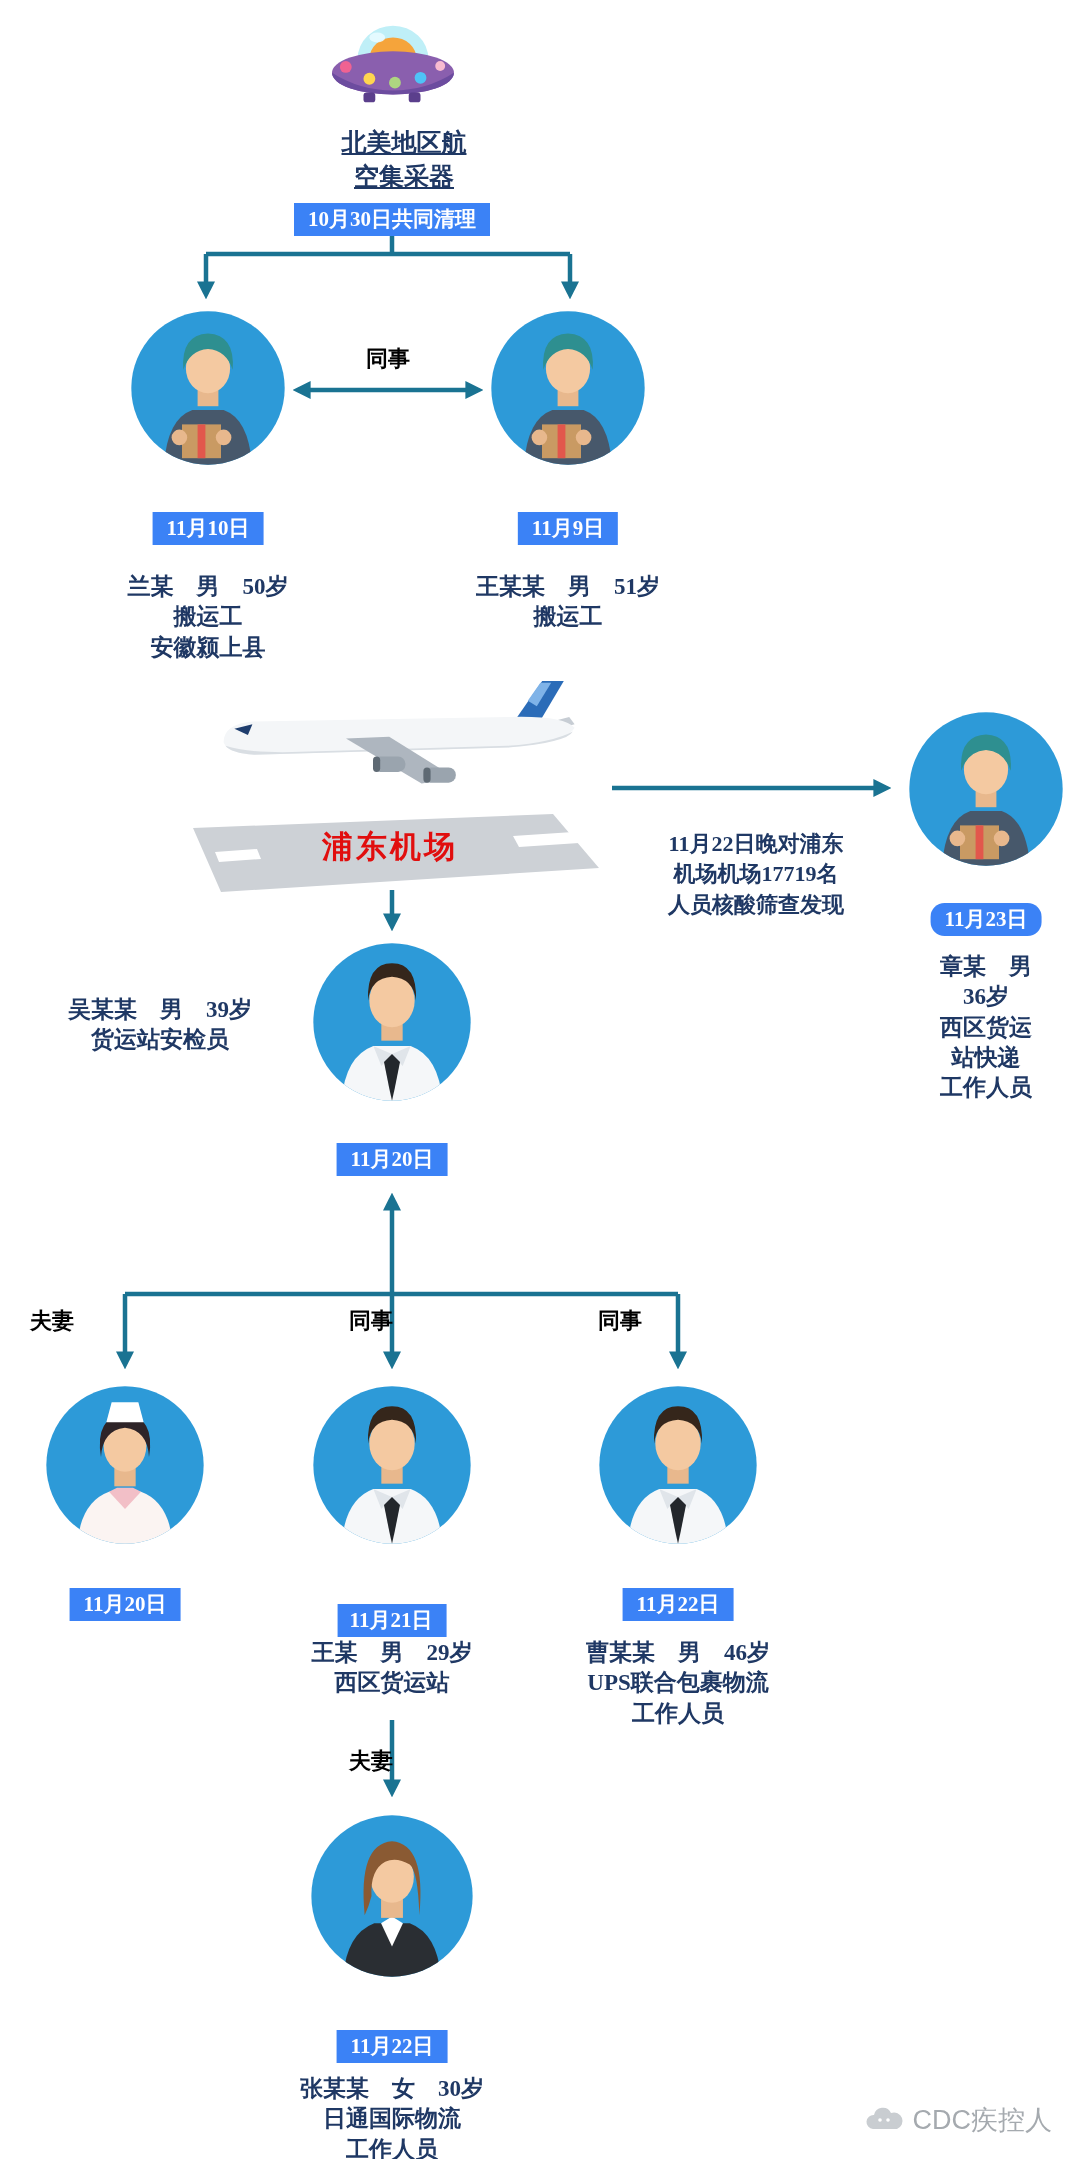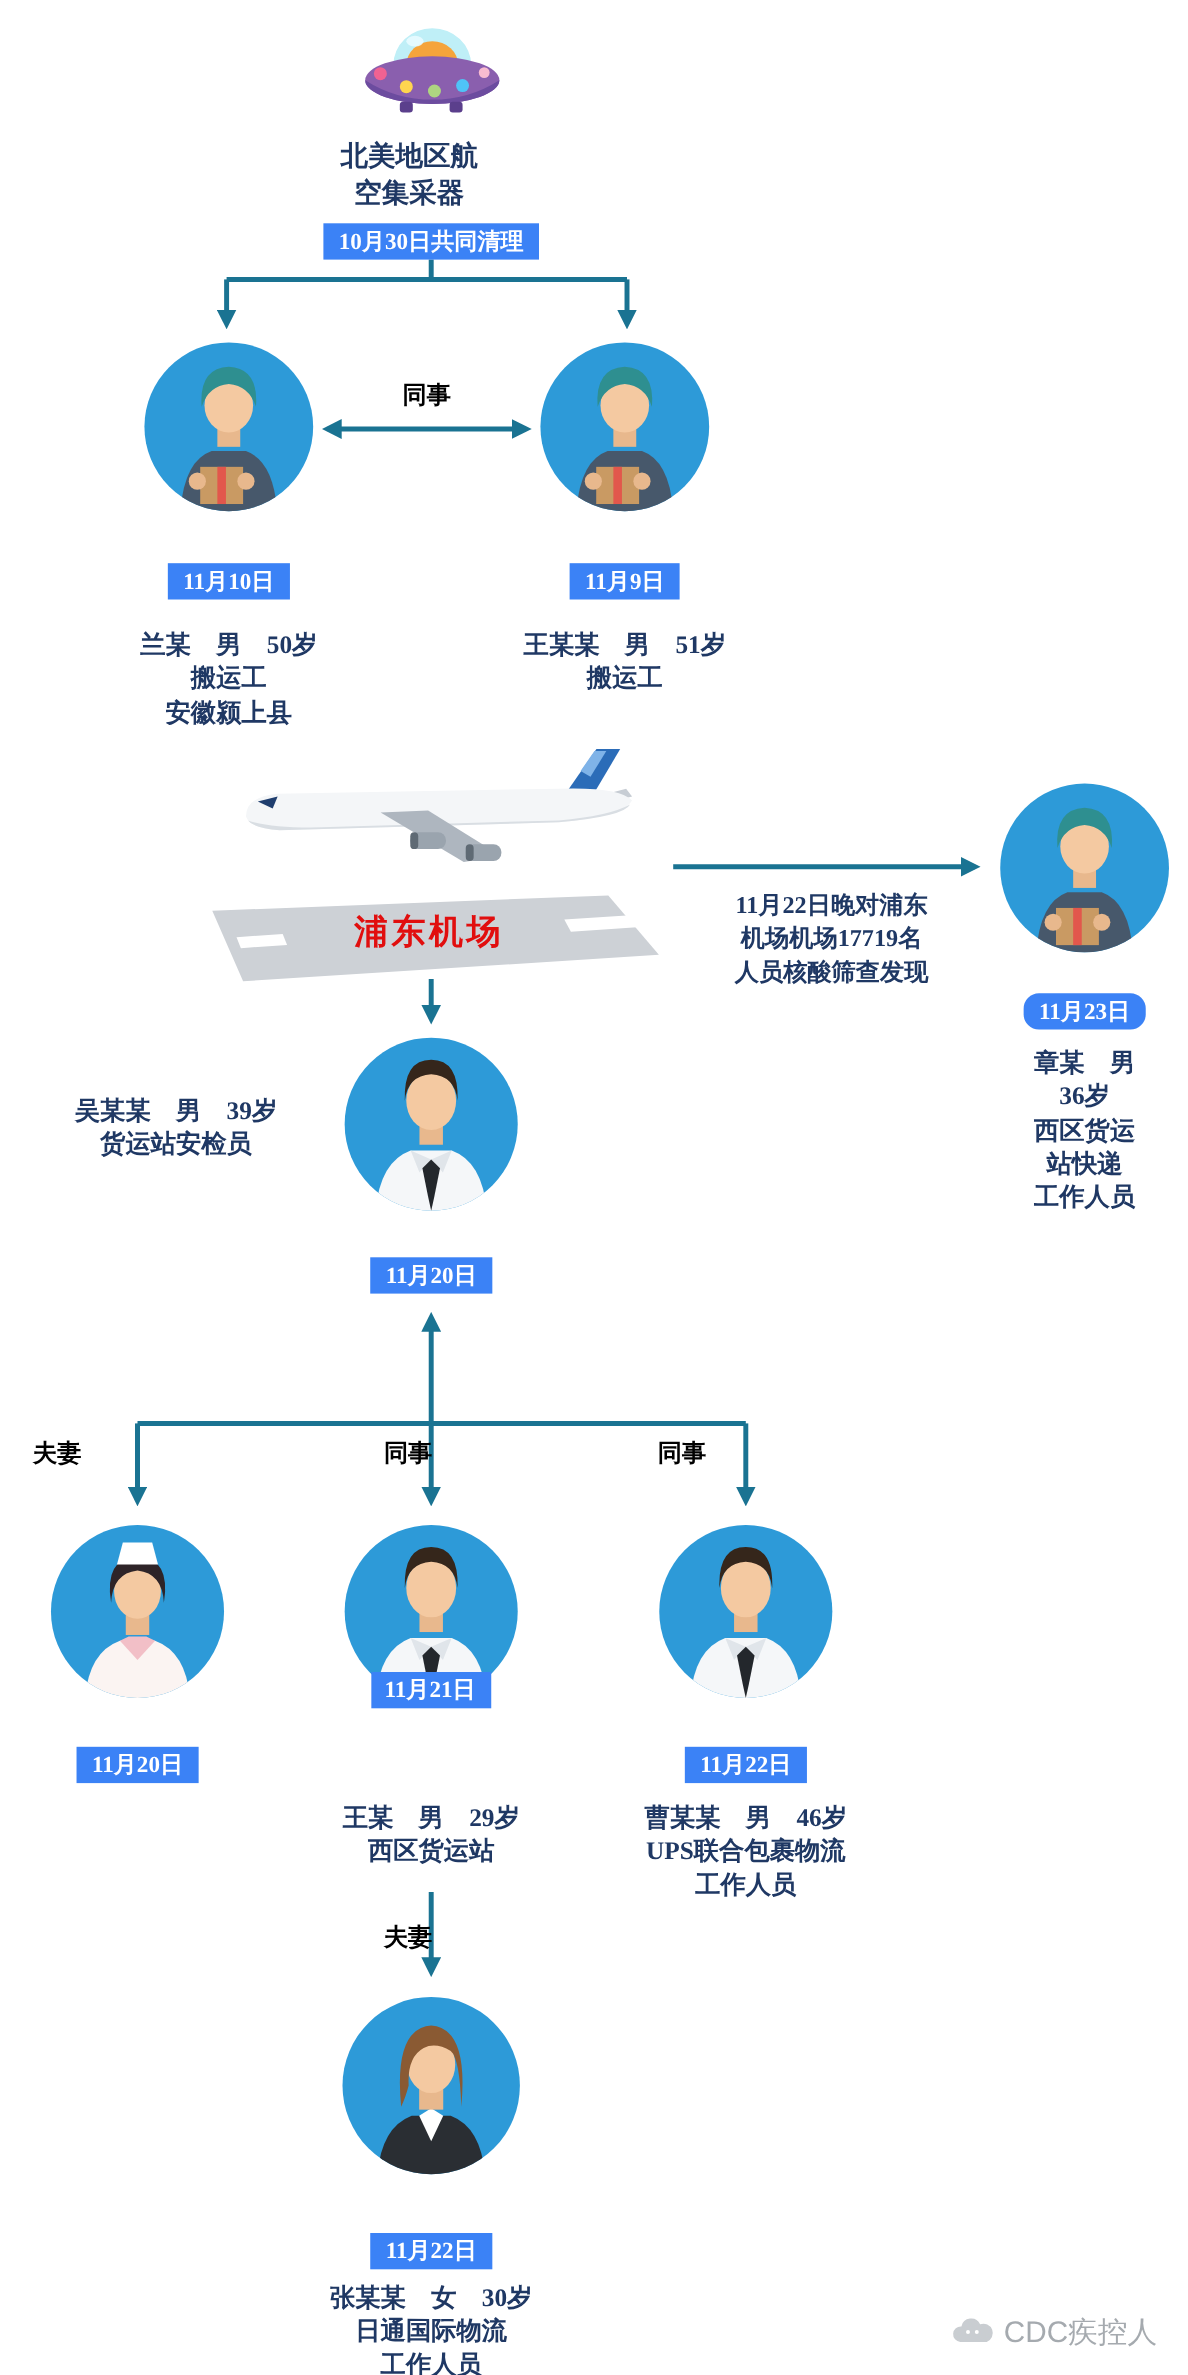--- a/index.html
+++ b/index.html
@@ -5,21 +5,21 @@
   html,body{margin:0;padding:0;background:#fff;}
   .canvas{position:relative;width:1080px;height:2159px;background:#ffffff;overflow:hidden;
           font-family:"Liberation Serif","DejaVu Serif",serif;font-weight:700;}
   .node{position:absolute;}
   .cx{transform:translateX(-50%);}
   .connectors{position:absolute;left:0;top:0;width:1080px;height:2159px;pointer-events:none;}
   .badge{background:#3b82f6;color:#ffffff;font-size:21px;line-height:1;padding:6px 14px;white-space:nowrap;}
   .info{color:#1F3864;font-size:23px;line-height:1.32;text-align:center;white-space:pre-line;}
   .relation{color:#000000;font-size:22px;white-space:nowrap;}
   .source-label{color:#1F3864;font-size:25px;line-height:1.35;text-align:center;white-space:pre-line;}
-  .note{color:#1F3864;font-size:22px;line-height:1.38;text-align:center;white-space:pre-line;}
+  .note{color:#1F3864;font-size:22px;line-height:1.38;text-align:center;white-space:pre-line;margin-top:21px;}
   .runway-label{color:#E10E0E;font-size:31px;letter-spacing:3px;white-space:nowrap;}
   .avatar svg{display:block;}
   .watermark{display:flex;align-items:center;gap:8px;color:#A5AAAF;font-size:27px;
              font-family:"Liberation Sans","DejaVu Sans",sans-serif;font-weight:400;}
 </style>
 </head>
 <body>
 
 <svg width="0" height="0" style="position:absolute" aria-hidden="true">
 <defs>
@@ -112,21 +112,21 @@
       <path d="M24,68 A62,22 0 0 0 148,68 Q120,86 86,86 Q52,86 24,68 Z" fill="#6C4C9F"></path>
       <circle cx="38" cy="62" r="6" fill="#F06292"></circle>
       <circle cx="62" cy="74" r="6" fill="#FFD54F"></circle>
       <circle cx="88" cy="78" r="6" fill="#AED581"></circle>
       <circle cx="114" cy="73" r="6" fill="#4FC3F7"></circle>
       <circle cx="134" cy="61" r="5" fill="#F8BBD0"></circle>
       <rect x="56" y="88" width="12" height="10" rx="3" fill="#5B3F8C"></rect>
       <rect x="102" y="88" width="12" height="10" rx="3" fill="#5B3F8C"></rect>
     </svg>
   </div>
-  <div class="node cx source-label" style="left:372px;top:126px;">北美地区航
+  <div class="node cx source-label" style="left:404px;top:126px;text-decoration:underline;">北美地区航
 空集采器</div>
   <div class="node cx badge" style="left:392px;top:203px;">10月30日共同清理</div>
 
   <div class="node cx avatar" style="left:208px;top:310px;">
     <svg width="156" height="156" viewBox="0 0 120 120">
         <use href="#av-porter"></use>
       </svg>
   </div>
   <div class="node cx avatar" style="left:568px;top:310px;">
     <svg width="156" height="156" viewBox="0 0 120 120">
@@ -204,21 +204,21 @@
         <use href="#av-man"></use>
       </svg>
   </div>
   <div class="node cx avatar" style="left:678px;top:1385px;">
     <svg width="160" height="160" viewBox="0 0 120 120">
         <use href="#av-man"></use>
       </svg>
   </div>
 
   <div class="node cx badge" style="left:125px;top:1588px;">11月20日</div>
-  <div class="node cx badge" style="left:392px;top:1520px;padding-left:12px;">11月21日</div>
+  <div class="node cx badge" style="left:392px;top:1604px;padding-left:12px;">11月21日</div>
   <div class="node cx badge" style="left:678px;top:1588px;">11月22日</div>
 
   <div class="node cx info" style="left:392px;top:1638px;">王某　男　29岁
 西区货运站</div>
   <div class="node cx info" style="left:678px;top:1638px;">曹某某　男　46岁
 UPS联合包裹物流
 工作人员</div>
 
   <div class="node cx relation" style="left:371px;top:1746px;">夫妻</div>
   <div class="node cx avatar" style="left:392px;top:1814px;">

